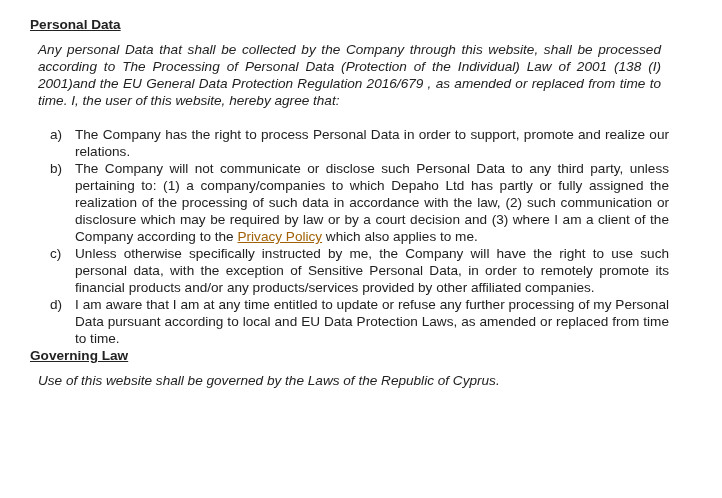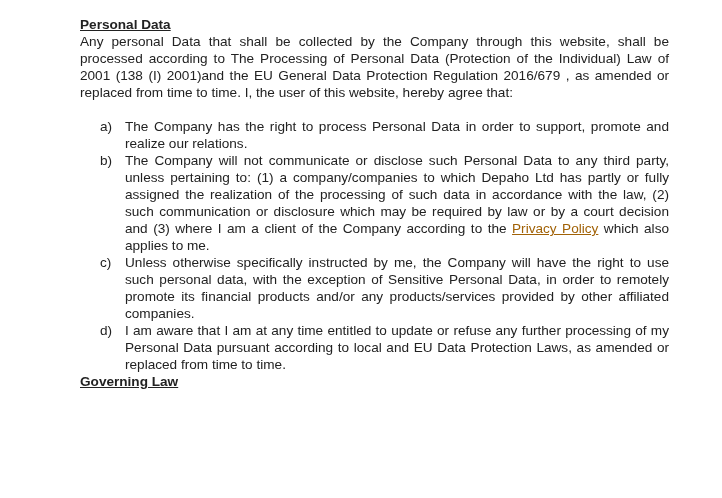--- a/index.html
+++ b/index.html
@@ -11,32 +11,33 @@
     width: 722px;
     height: 498px;
     overflow: hidden;
     font-family: "Liberation Sans", "DejaVu Sans", sans-serif;
     color: #222222;
   }
   .doc {
     box-sizing: border-box;
     width: 722px;
     height: 498px;
-    padding: 16px 53px 0 80px;
+    padding: 16px 53px 0 30px;
     font-size: 13.6px;
     line-height: 17px;
   }
   .heading {
     font-weight: bold;
     text-decoration: underline;
     text-align: left;
   }
   .para {
-    margin: 0;
+    margin: 8px;
     text-align: justify;
+    font-style: italic;
   }
   .terms-list {
     margin-top: 17px;
   }
   .item {
     display: flex;
     align-items: flex-start;
   }
   .item-label {
     flex: 0 0 auto;
@@ -88,14 +89,15 @@
     <div class="item">
       <span class="item-label">d)</span>
       <span class="item-text">I am aware that I am at any time entitled to update or refuse any further processing of my Personal Data pursuant according to local and EU Data Protection Laws, as amended or replaced from time to time.</span>
     </div>
 
   </div>
 
 
   <div class="heading gov-heading">Governing Law</div>
 
+  <p class="para">Use of this website shall be governed by the Laws of the Republic of Cyprus.</p>
 
 </div>
 
 </body></html>

